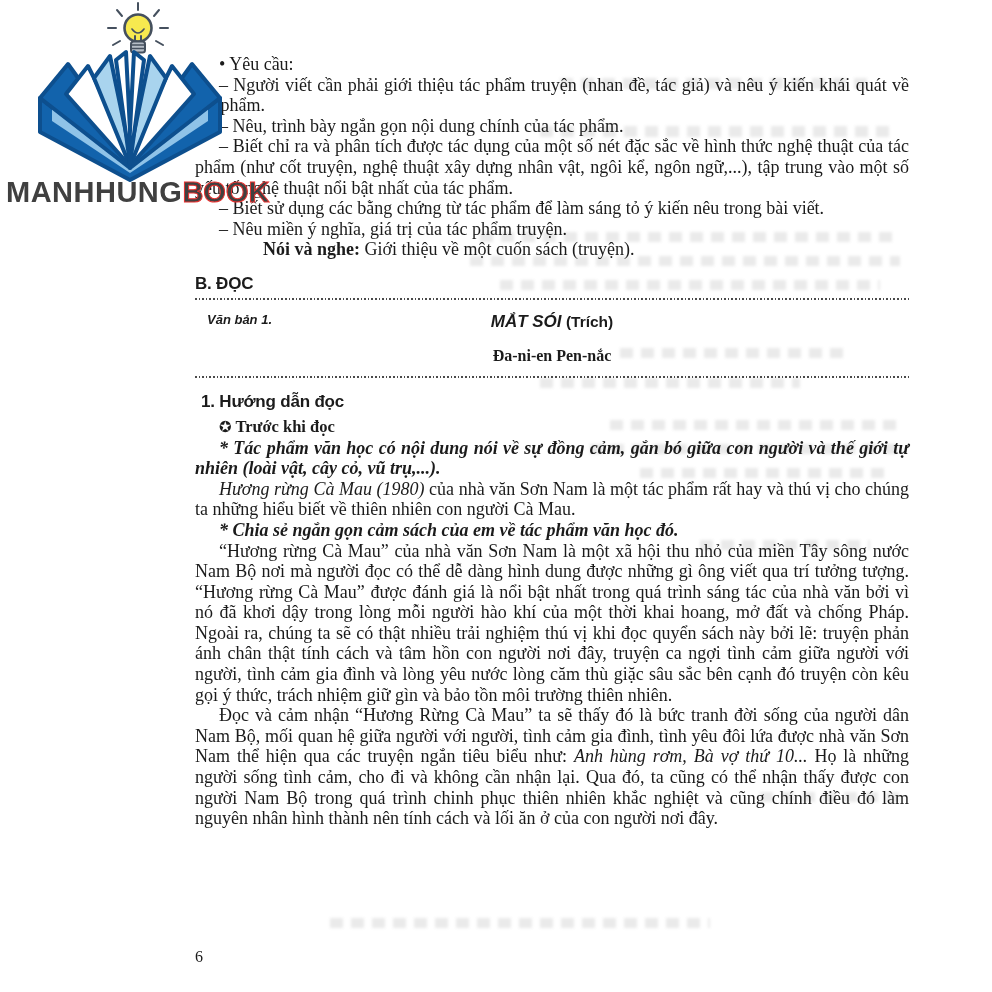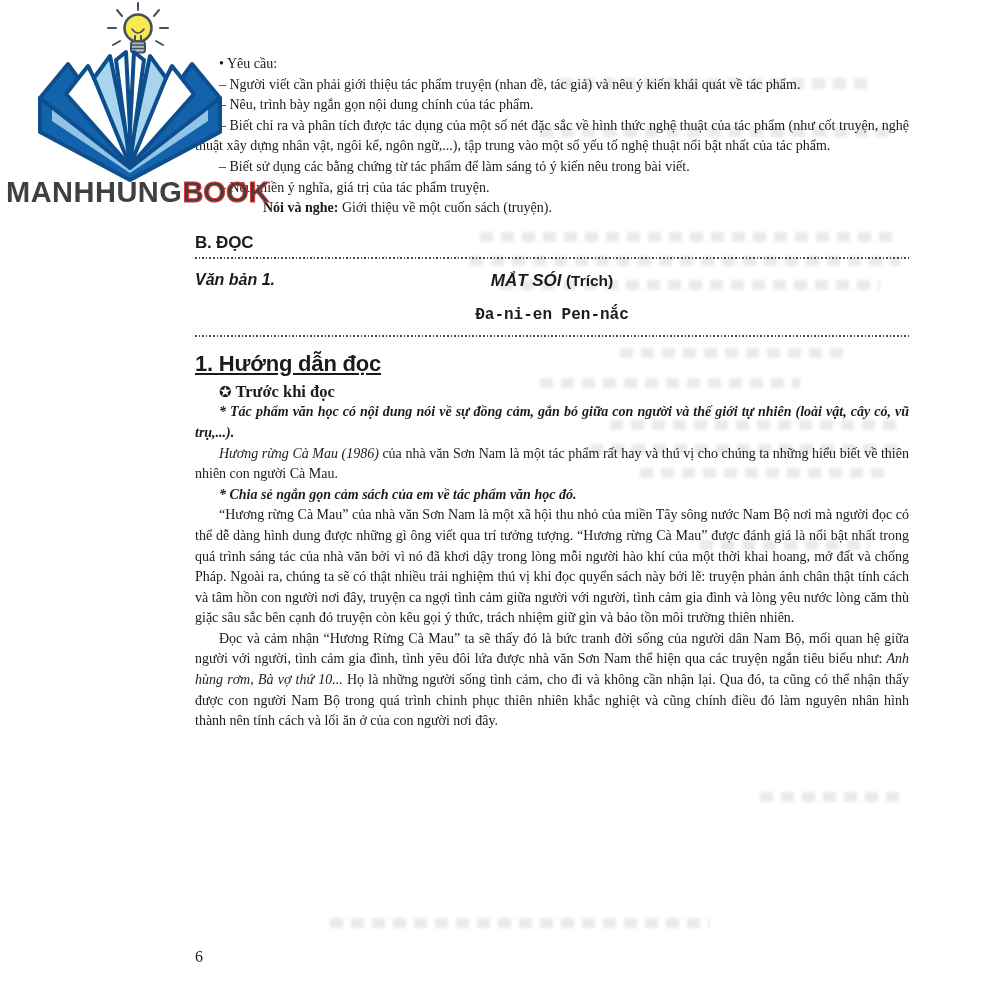--- a/index.html
+++ b/index.html
@@ -1,39 +1,39 @@
 <!DOCTYPE html>
 <html><head>
 <meta charset="utf-8">
 <style>
   html,body{margin:0;padding:0;background:#ffffff;}
   .page{position:relative;width:992px;height:992px;background:#ffffff;overflow:hidden;
         font-family:"Liberation Serif","DejaVu Serif",serif;color:#1b1b1b;}
 
   
   .content{position:absolute;left:195px;top:54px;width:714px;z-index:1;}
-  .para{margin:0;text-indent:24px;text-align:justify;font-size:14px;line-height:20.6px;}
+  .para{margin:0;text-indent:24px;text-align:justify;font-size:18px;line-height:20.6px;}
   .para b{font-weight:bold;margin-left:44px;}
   .prompt{font-weight:bold;font-style:italic;}
 
   .section-heading{margin:14px 0 4px 0;font-family:"Liberation Sans","DejaVu Sans",sans-serif;
                    font-weight:bold;font-size:17px;letter-spacing:-0.2px;}
   .divider{height:2px;margin:2px 0 0 0;
            background-image:repeating-linear-gradient(to right,#4a4a4a 0 1.6px,transparent 1.6px 3.6px);}
   .vb-row{position:relative;margin-top:12px;height:22px;text-align:center;
           font-family:"Liberation Sans","DejaVu Sans",sans-serif;}
-  .vb-label{position:absolute;left:0;top:0;font-weight:bold;font-style:italic;font-size:16px;text-align:center;}
+  .vb-label{position:absolute;left:12px;top:0;font-weight:bold;font-style:italic;font-size:13px;text-align:center;}
   .vb-main{font-weight:bold;font-style:italic;font-size:17px;}
   .vb-trich{font-weight:bold;font-style:normal;font-size:15.5px;}
-  .author-row{margin-top:13px;text-align:center;font-family:Liberation Mono, monospace;
+  .author-row{margin-top:13px;text-align:center;font-family:Liberation Serif, serif;
               font-weight:bold;font-size:16px;}
   .divider2{height:2px;margin-top:11px;
             background-image:repeating-linear-gradient(to right,#4a4a4a 0 1.6px,transparent 1.6px 3.6px);}
-  .guide-heading{margin:14px 0 0 0;font-family:"Liberation Sans","DejaVu Sans",sans-serif;
-                 font-weight:bold;font-size:22px;letter-spacing:-0.2px;text-decoration:underline;}
+  .guide-heading{margin:14px 0 0 6px;font-family:"Liberation Sans","DejaVu Sans",sans-serif;
+                 font-weight:bold;font-size:17px;letter-spacing:-0.2px;}
   .subheading{margin:5px 0 0 0;text-indent:24px;font-weight:bold;font-size:16.5px;line-height:20.6px;}
   .star-icon{font-family:"DejaVu Sans",sans-serif;font-size:15px;}
 
   .page-number{position:absolute;left:195px;top:948px;font-size:16px;z-index:1;}
 
   
   .logo{position:absolute;left:0;top:0;width:270px;height:230px;z-index:5;}
   .brand{position:absolute;left:6px;top:176px;white-space:nowrap;
          font-family:"Liberation Sans","DejaVu Sans",sans-serif;color:#404040;}
   .brand-first{font-size:29px;font-weight:700;letter-spacing:0.5px;}
@@ -81,21 +81,21 @@
       <span class="vb-label">Văn bản 1.</span>
       <span class="vb-main">MẮT SÓI</span><span class="vb-trich"> (Trích)</span>
     </div>
     <div class="author-row">Đa-ni-en Pen-nắc</div>
     <div class="divider2"></div>
 
     <div class="guide-heading">1. Hướng dẫn đọc</div>
     <p class="subheading"><span class="star-icon">✪</span><span> Trước khi đọc</span></p>
 
     <p class="para prompt">* Tác phẩm văn học có nội dung nói về sự đồng cảm, gắn bó giữa con người và thế giới tự nhiên (loài vật, cây cỏ, vũ trụ,...).</p>
-    <p class="para"><i>Hương rừng Cà Mau (1986)</i><span> của nhà văn Sơn Nam là một tác phẩm rất hay và thú vị cho chúng ta những hiểu biết về thiên nhiên con người Cà Mau.</span></p>
+    <p class="para"><i>Hương rừng Cà Mau (1980)</i><span> của nhà văn Sơn Nam là một tác phẩm rất hay và thú vị cho chúng ta những hiểu biết về thiên nhiên con người Cà Mau.</span></p>
     <p class="para prompt">* Chia sẻ ngắn gọn cảm sách của em về tác phẩm văn học đó.</p>
 
     <p class="para">“Hương rừng Cà Mau” của nhà văn Sơn Nam là một xã hội thu nhỏ của miền Tây sông nước Nam Bộ nơi mà người đọc có thể dễ dàng hình dung được những gì ông viết qua trí tưởng tượng. “Hương rừng Cà Mau” được đánh giá là nổi bật nhất trong quá trình sáng tác của nhà văn bởi vì nó đã khơi dậy trong lòng mỗi người hào khí của một thời khai hoang, mở đất và chống Pháp. Ngoài ra, chúng ta sẽ có thật nhiều trải nghiệm thú vị khi đọc quyển sách này bởi lẽ: truyện phản ánh chân thật tính cách và tâm hồn con người nơi đây, truyện ca ngợi tình cảm giữa người với người, tình cảm gia đình và lòng yêu nước lòng căm thù giặc sâu sắc bên cạnh đó truyện còn kêu gọi ý thức, trách nhiệm giữ gìn và bảo tồn môi trường thiên nhiên.</p>
     <p class="para"><span>Đọc và cảm nhận “Hương Rừng Cà Mau” ta sẽ thấy đó là bức tranh đời sống của người dân Nam Bộ, mối quan hệ giữa người với người, tình cảm gia đình, tình yêu đôi lứa được nhà văn Sơn Nam thể hiện qua các truyện ngắn tiêu biểu như: </span><i>Anh hùng rơm, Bà vợ thứ 10...</i><span> Họ là những người sống tình cảm, cho đi và không cần nhận lại. Qua đó, ta cũng có thể nhận thấy được con người Nam Bộ trong quá trình chinh phục thiên nhiên khắc nghiệt và cũng chính điều đó làm nguyên nhân hình thành nên tính cách và lối ăn ở của con người nơi đây.</span></p>
 
   </div>
 
   <div class="page-number">6</div>
 
   <div class="logo">

